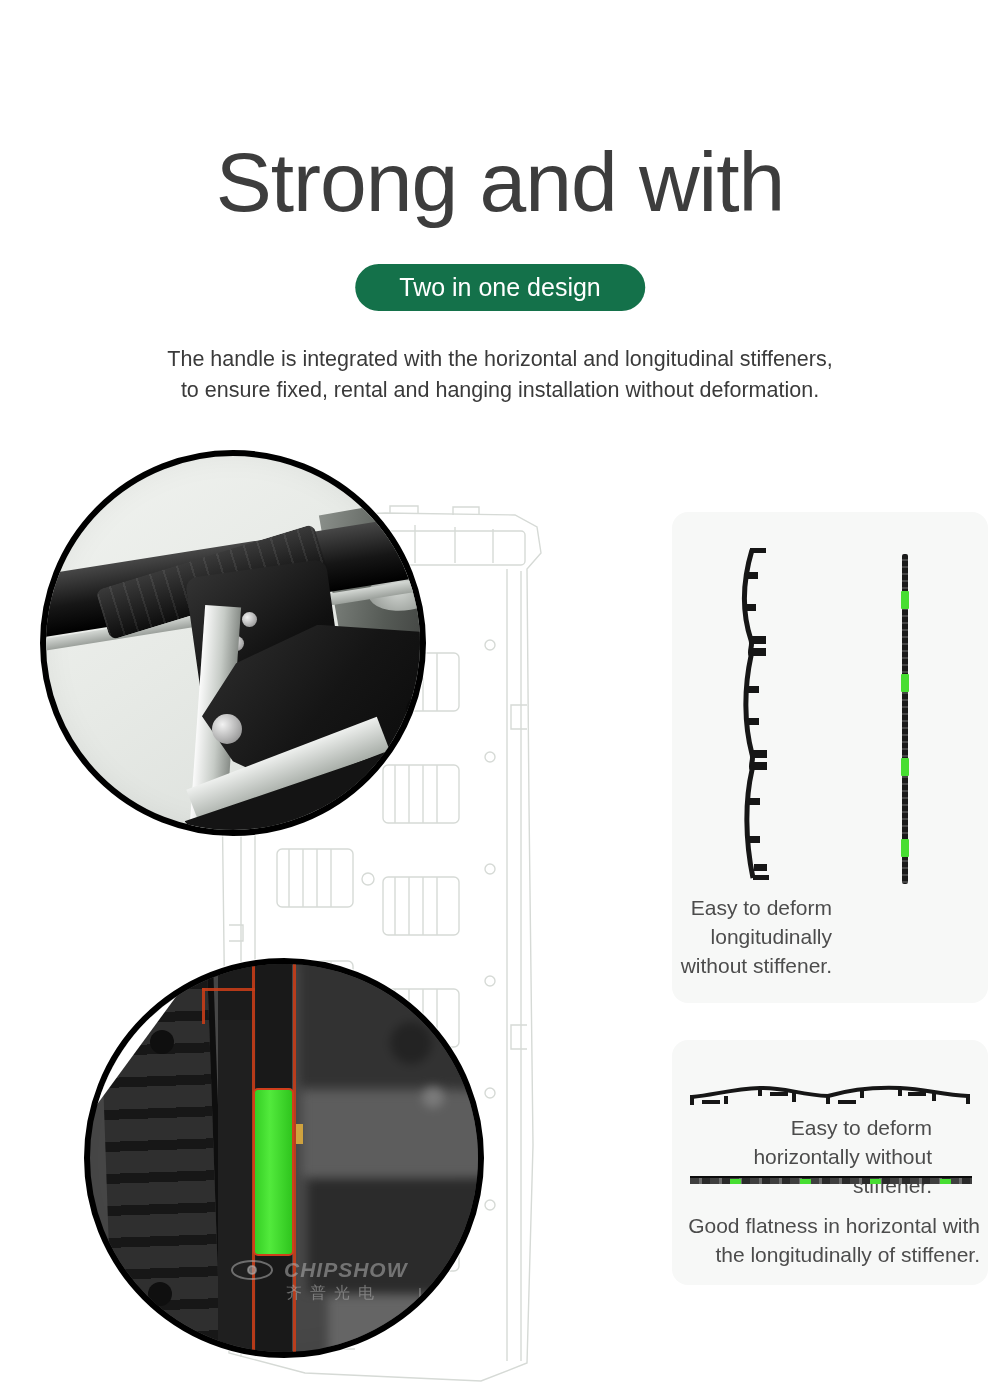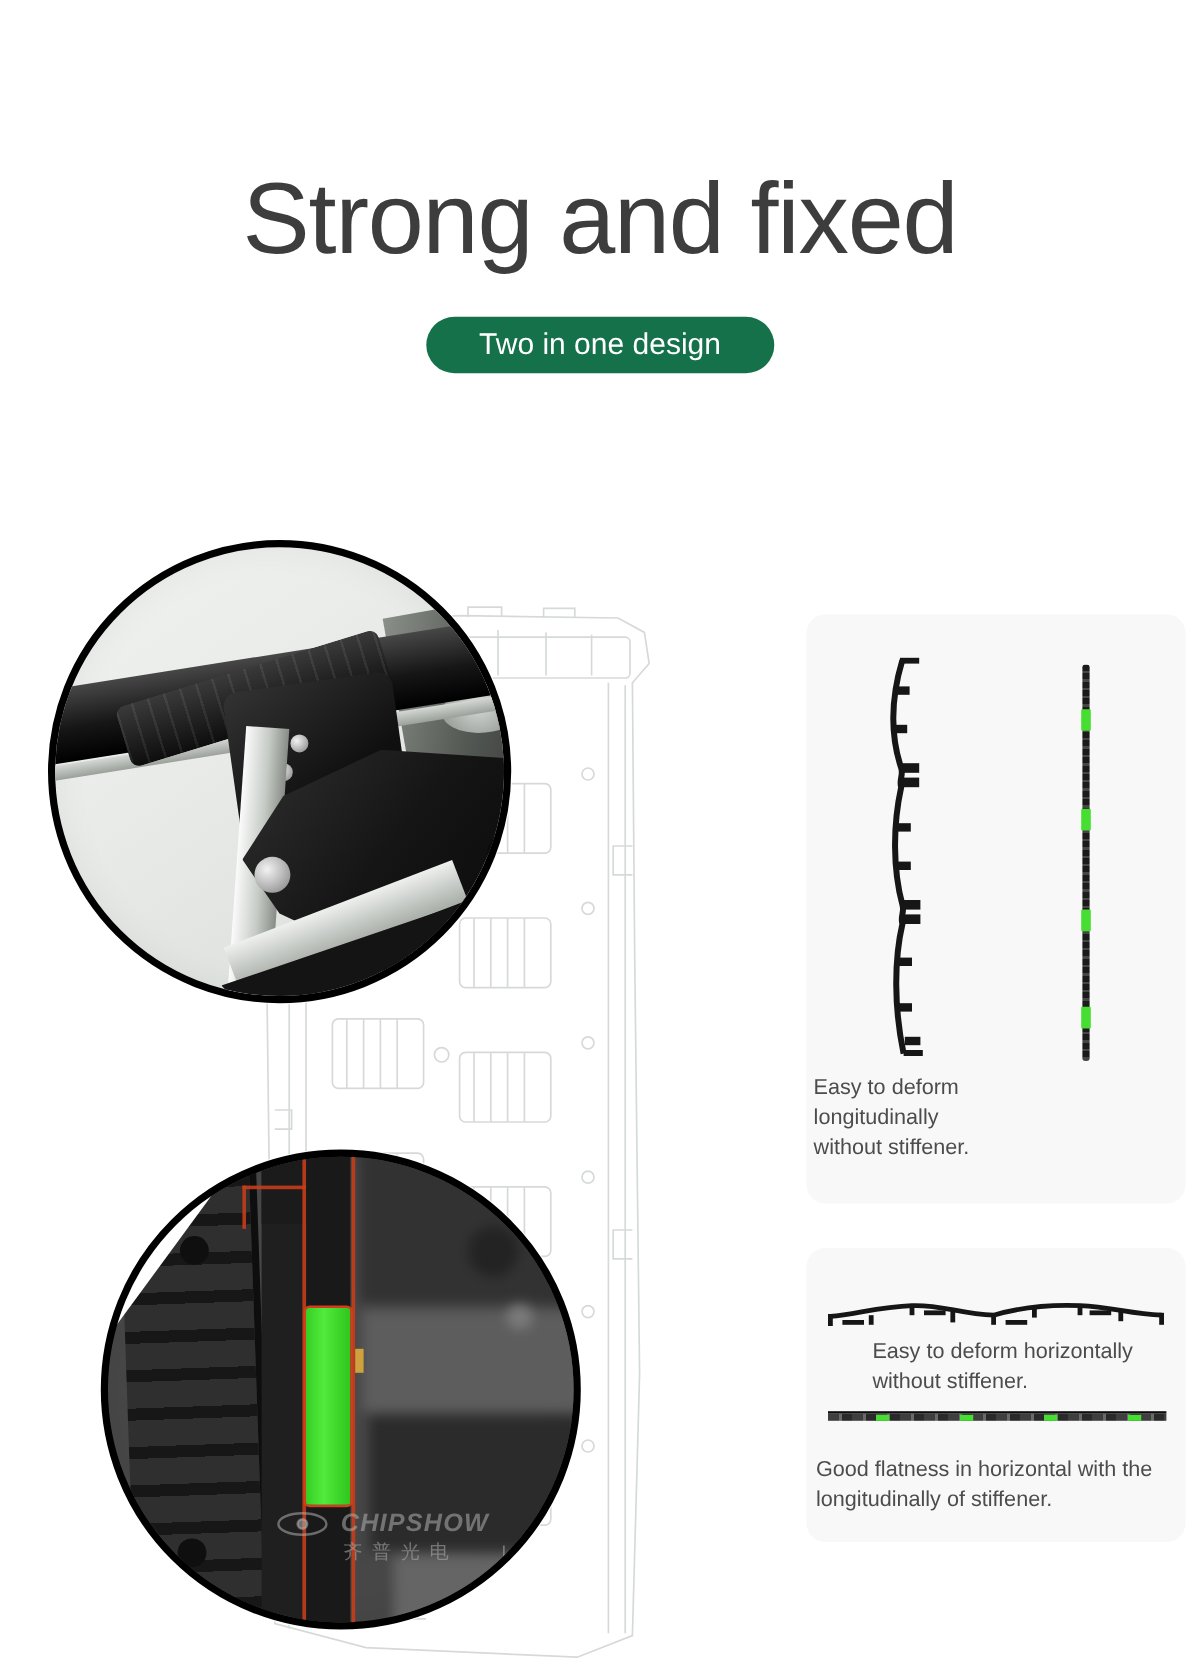--- a/index.html
+++ b/index.html
@@ -15,24 +15,24 @@
   .desc { position:absolute; top:344px; left:0; width:100%; text-align:center;
           font-size:21.5px; line-height:1.42; color:#3a3a3a; }
 
   
   .ghost { position:absolute; left:185px; top:505px; width:370px; height:886px; z-index:0; }
 
   
   .card { position:absolute; left:672px; width:316px; background:#f7f8f7; border-radius:16px; z-index:1; }
   .card1 { top:512px; height:491px; }
   .card2 { top:1040px; height:245px; }
-  .cap { position:absolute; font-size:18px; line-height:1.38; color:#4c4c4c; text-align:left; }
+  .cap { position:absolute; font-size:21px; line-height:1.38; color:#4c4c4c; text-align:right; }
   .cap-l1 { top:382px; left:6px;  width:154px; }
   .cap-l2 { top:382px; left:164px; width:148px; }
-  .cap-h1 { top:74px;  left:55px; width:240px; }
+  .cap-h1 { top:74px;  left:20px; width:240px; }
   .cap-h2 { top:172px; left:8px;  width:300px; }
 
   .diagA { position:absolute; left:48px; top:36px; }
   .vbar { position:absolute; left:230px; top:42px; width:6px; height:330px;
           background:repeating-linear-gradient(180deg,#1b1b1b 0 5px,#454545 5px 7px);
           border-radius:2px; }
   .vbar .gseg { position:absolute; left:-1px; width:8px; height:18px; background:#47de32; border-radius:1px; }
   .diagC { position:absolute; left:16px; top:38px; }
   .hbar { position:absolute; left:18px; top:136px; width:282px; height:8px;
           border-top:2px solid #0c0c0c;
@@ -115,22 +115,26 @@
   .bc-brand { font-size:21px; font-weight:bold; font-style:italic; letter-spacing:1px; margin-left:10px; }
   .bc-outdoor { font-size:16px; margin-left:71px; letter-spacing:4px; }
   .bc-cn { font-size:16px; letter-spacing:8px; margin-left:56px; }
   .bc-led { font-size:15px; letter-spacing:2px; margin-left:36px; }
 </style>
 </head>
 <body>
 
 <div id="page">
 
-  <div class="title">Strong and fixed</div>
+  <div class="title">Strong and with</div>
   <div class="badge">Two in one design</div>
+  <div class="desc">
+    <div>The handle is integrated with the horizontal and longitudinal stiffeners,</div>
+    <div>to ensure fixed, rental and hanging installation without deformation.</div>
+  </div>
 
   <svg class="ghost" viewBox="0 0 370 886" aria-hidden="true">
     <g stroke="#d6dad6" stroke-width="1.4" fill="none">
       <path d="M34,40 L72,14 L200,8 L330,10 L352,22 L356,48 L342,64 L344,300 L348,640 L342,858 L296,876 L120,868 L44,848 Z"></path>
       <path d="M80,16 v-8 h26 v8 M140,12 v-9 h30 v9 M205,9 v-8 h28 v8 M268,10 v-8 h26 v8"></path>
       <rect x="60" y="26" width="280" height="34" rx="4"></rect>
       <path d="M75,26 v34 M110,24 v36 M150,22 v36 M190,20 v38 M230,20 v38 M270,22 v36 M308,24 v34"></path>
       <path d="M56,62 v790 M70,64 v788 M322,64 v792 M336,66 v790"></path>
       <rect x="92" y="120" width="76" height="58" rx="5"></rect>
         <path d="M104,120 v58 M118,120 v58 M132,120 v58 M146,120 v58"></path>

